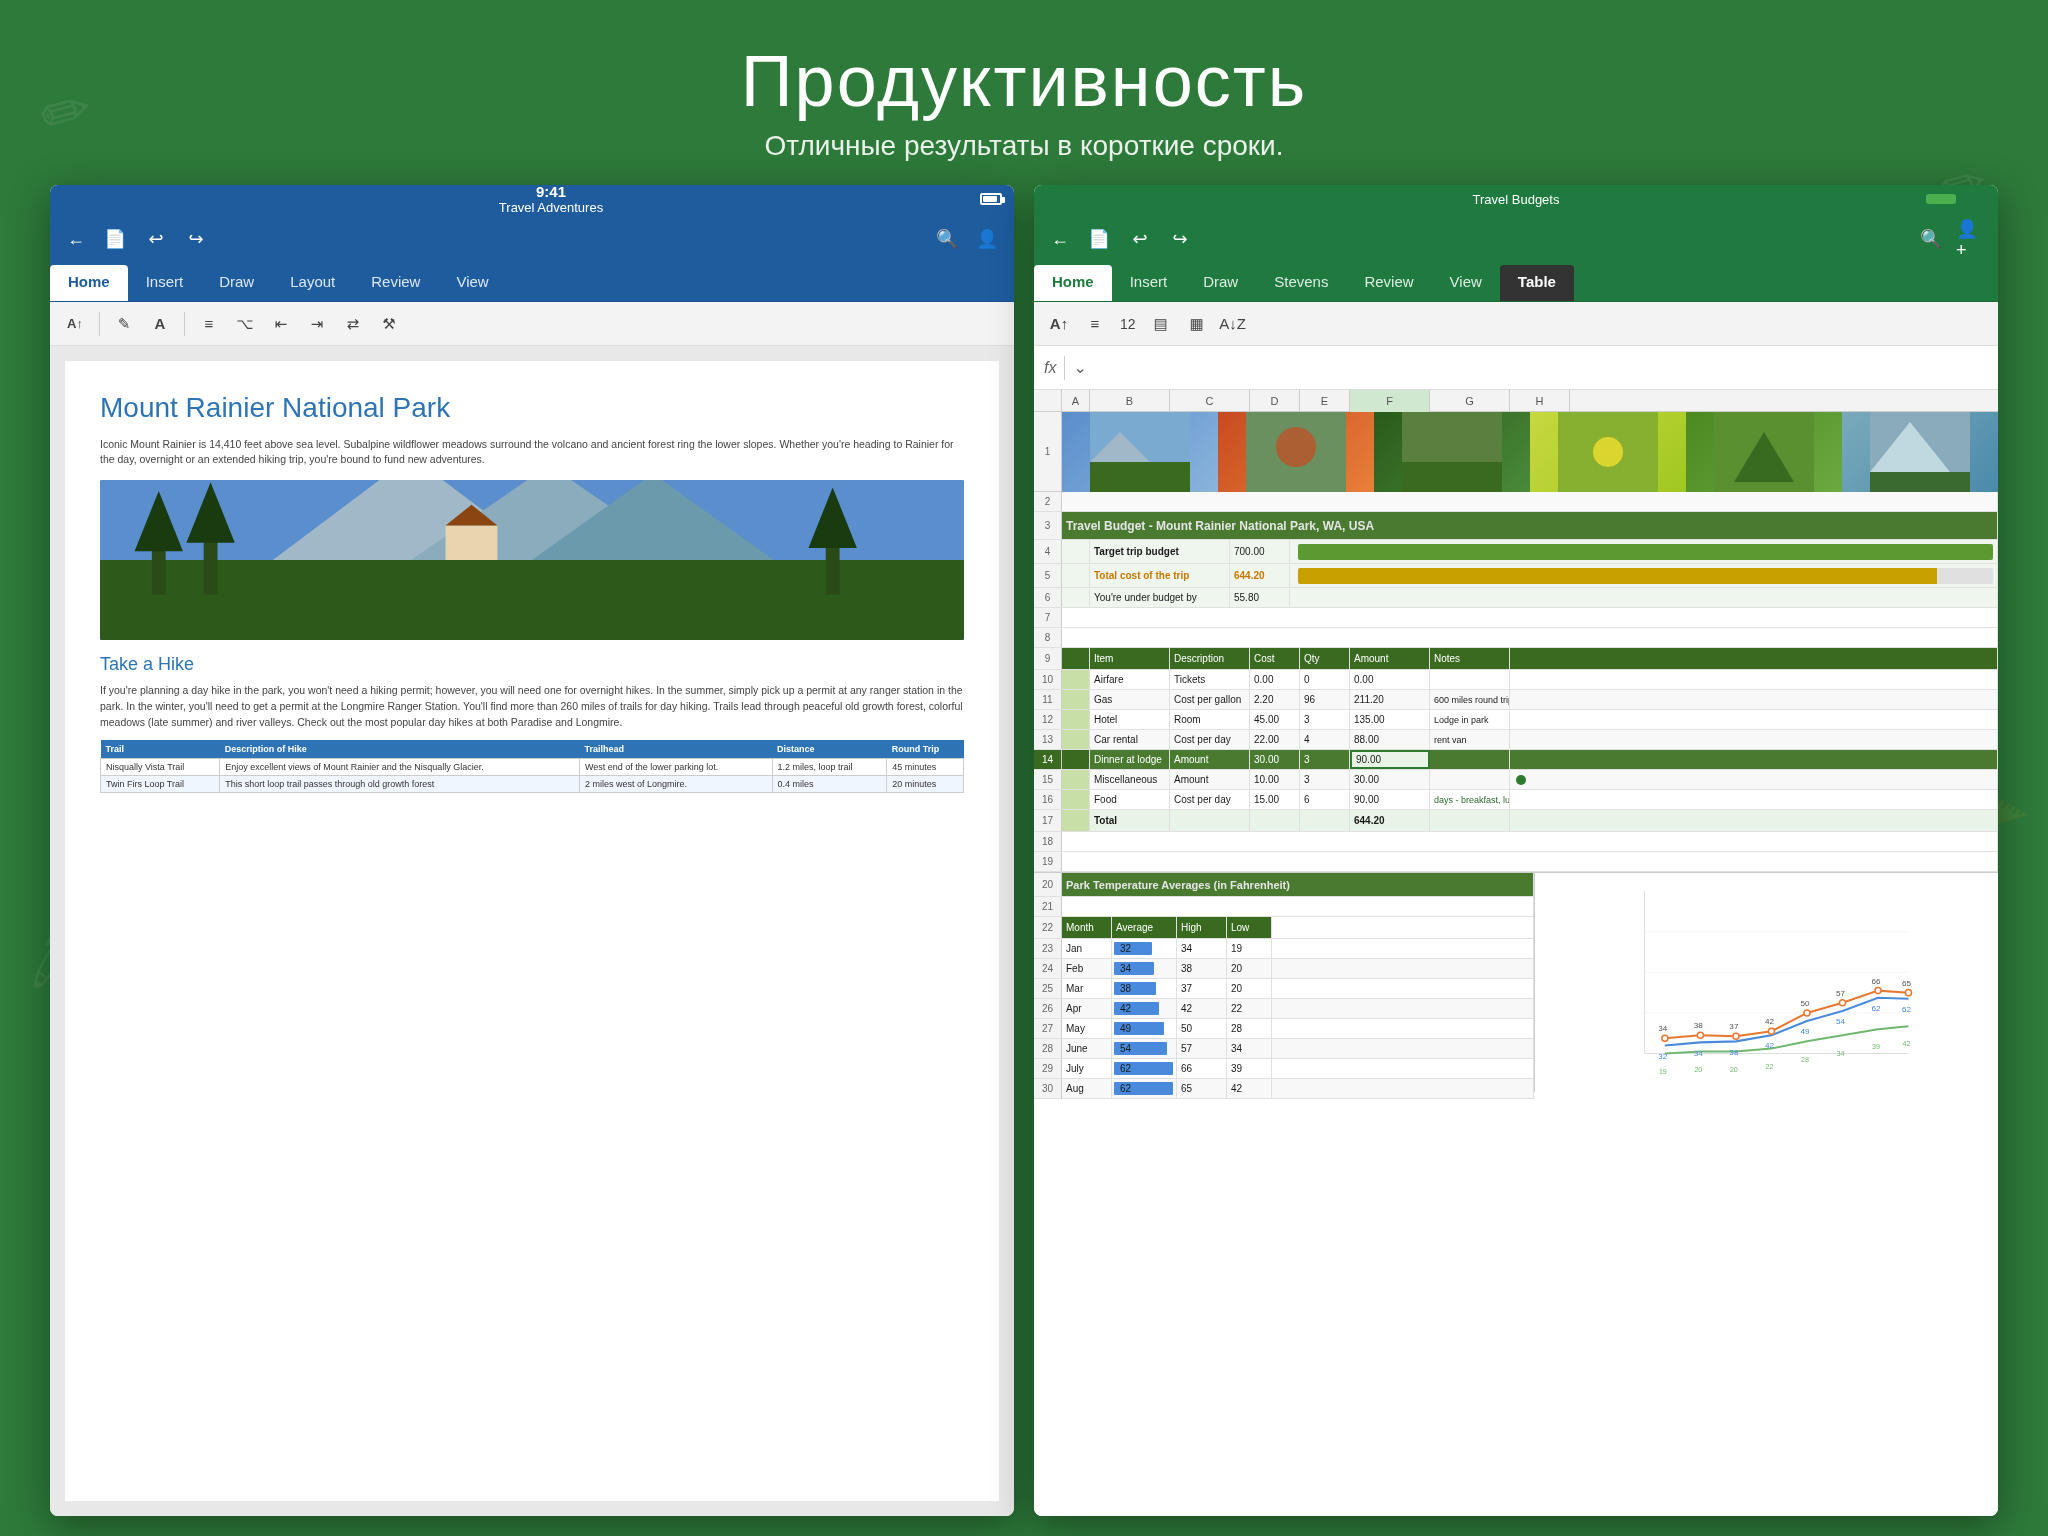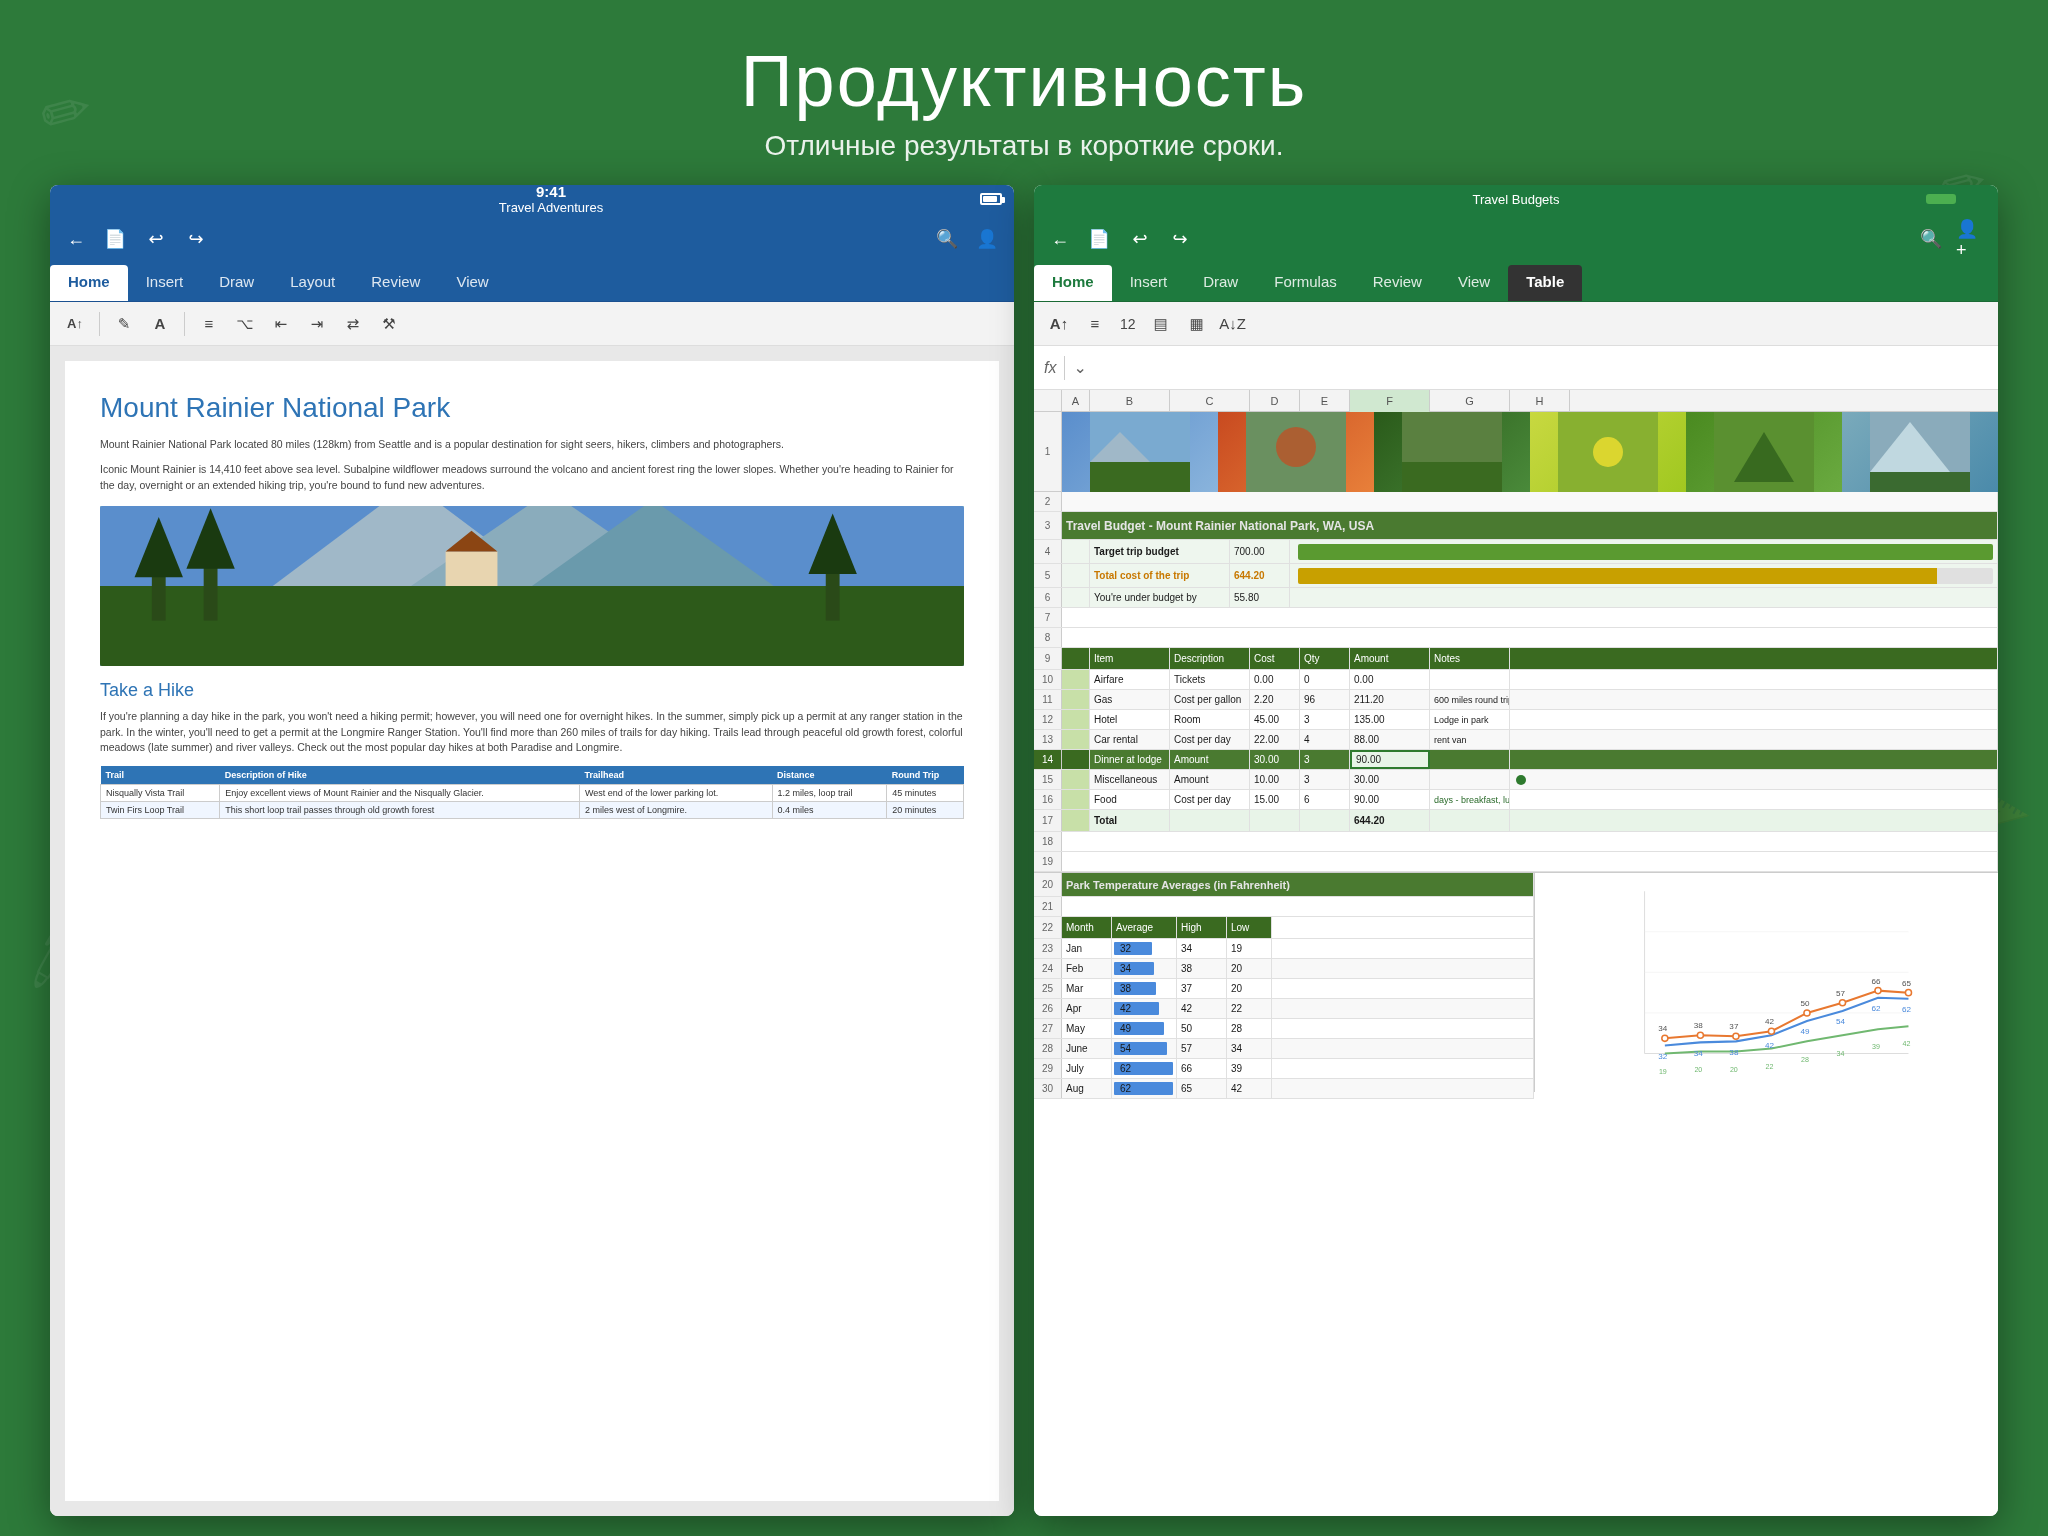--- a/index.html
+++ b/index.html
@@ -478,21 +478,20 @@
       <div class="format-btn">⌥</div>
       <div class="format-btn">⇤</div>
       <div class="format-btn">⇥</div>
       <div class="format-btn">⇄</div>
       <div class="format-btn">⚒</div>
     </div>
 
     <div class="word-content">
       <div class="word-page">
         <div class="word-title">Mount Rainier National Park</div>
-        <div class="word-para">Mount Rainier National Park located 80 miles (128km) from Seattle and is a popular destination for sight seers, hikers, climbers and photographers.</div>
         <div class="word-para">Iconic Mount Rainier is 14,410 feet above sea level. Subalpine wildflower meadows surround the volcano and ancient forest ring the lower slopes. Whether you're heading to Rainier for the day, overnight or an extended hiking trip, you're bound to fund new adventures.</div>
 
         <div class="word-image">
           <div class="word-image-inner"></div>
 
           <svg style="position:absolute;inset:0;width:100%;height:100%;" viewBox="0 0 500 160" preserveAspectRatio="xMidYMid slice">
             <rect width="500" height="160" fill="#5a8ecc"></rect>
             <rect y="80" width="500" height="80" fill="#2d5a1a"></rect>
 
             <polygon points="100,80 180,20 260,80" fill="#a0b8c8"></polygon>
@@ -562,21 +561,21 @@
       <div class="toolbar-icon">↪</div>
       <div class="toolbar-spacer"></div>
       <div class="toolbar-icon">🔍</div>
       <div class="toolbar-icon">👤+</div>
     </div>
 
     <div class="excel-ribbon">
       <div class="ribbon-tab active-green">Home</div>
       <div class="ribbon-tab">Insert</div>
       <div class="ribbon-tab">Draw</div>
-      <div class="ribbon-tab">Formulas</div>
+      <div class="ribbon-tab">Stevens</div>
       <div class="ribbon-tab">Review</div>
       <div class="ribbon-tab">View</div>
       <div class="ribbon-tab active-dark">Table</div>
     </div>
 
     <div class="format-bar">
       <div class="format-btn" style="font-weight:bold;">A↑</div>
       <div class="format-btn">≡</div>
       <div style="font-size:14px;color:#444;padding:0 4px;">12</div>
       <div class="format-btn">▤</div>

